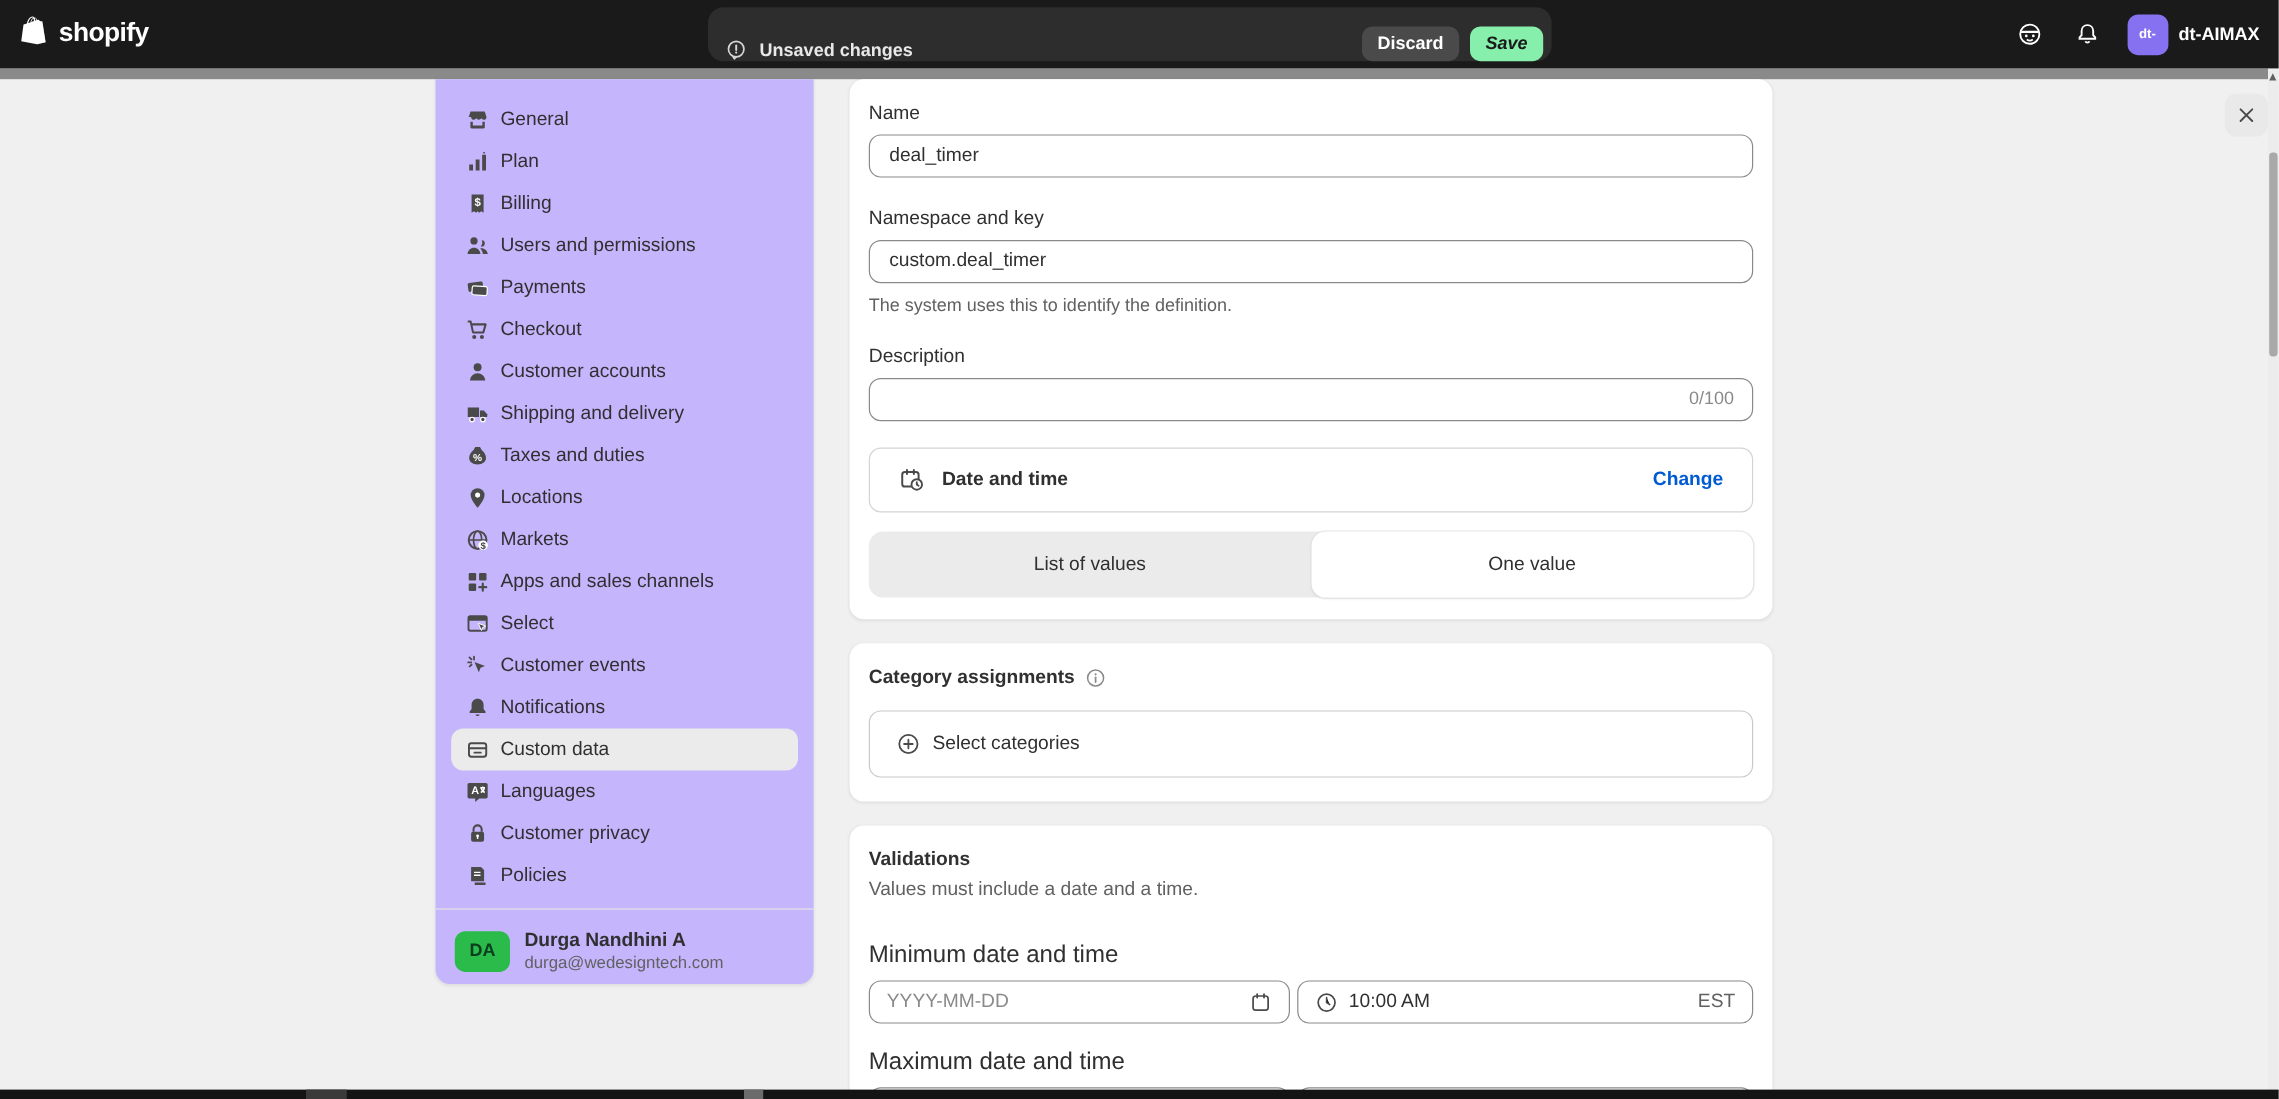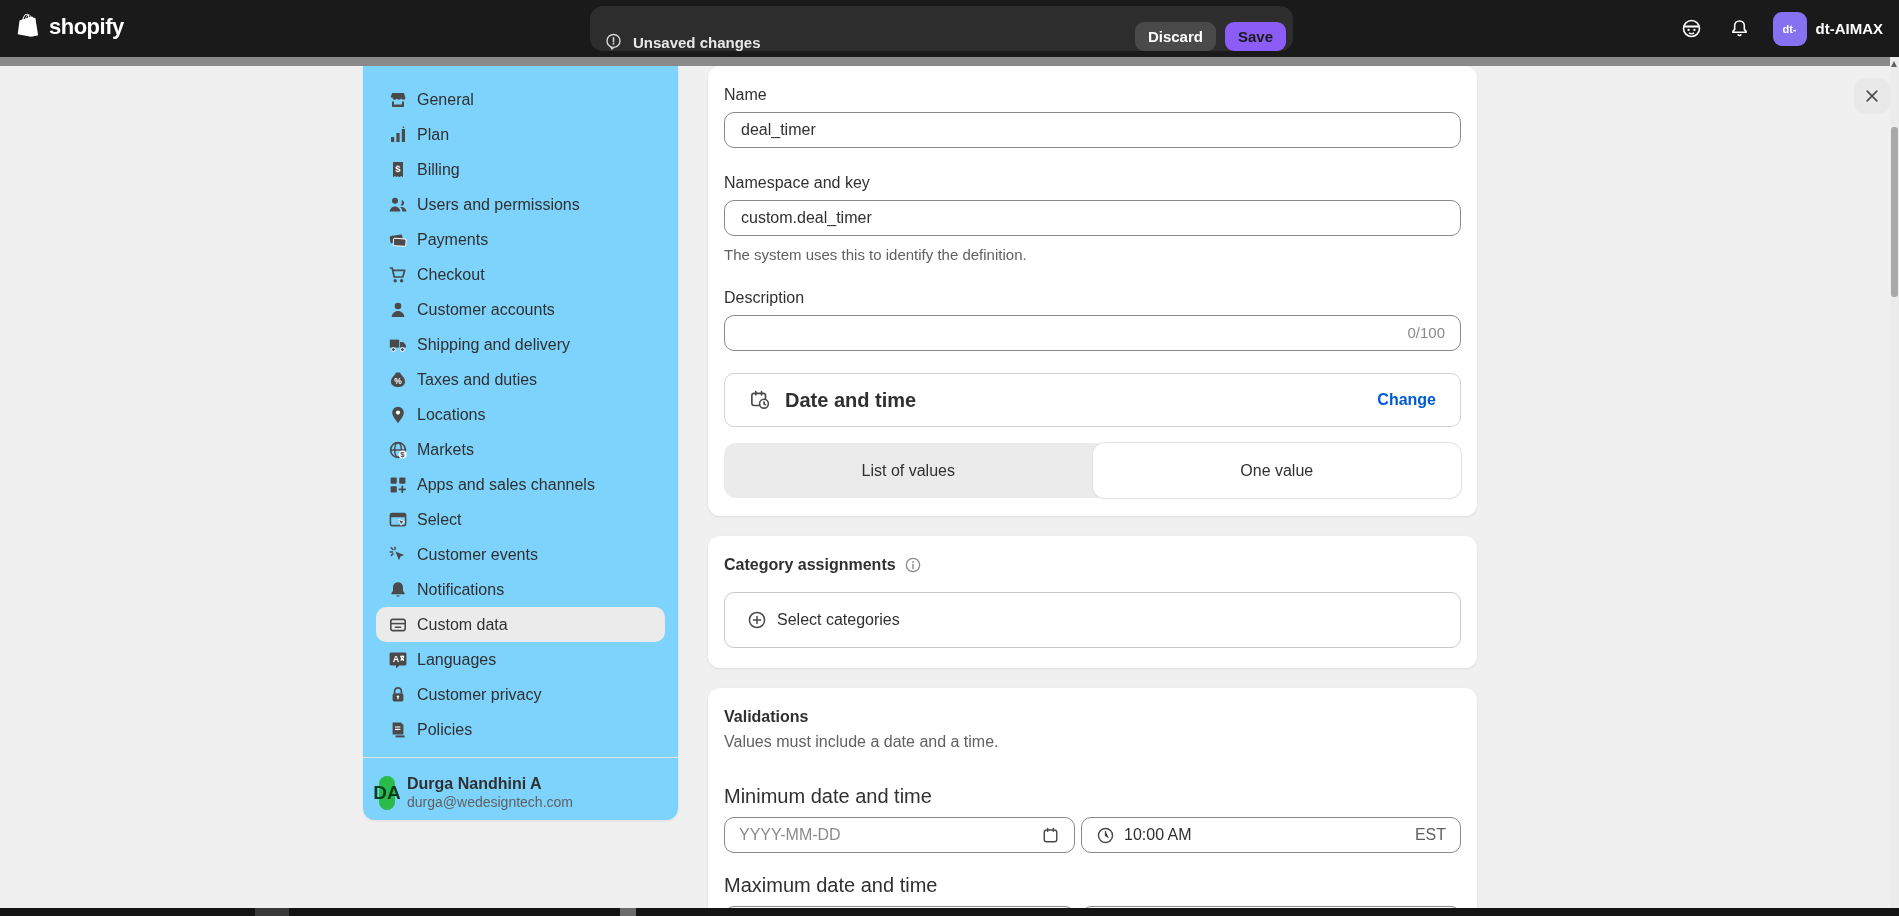--- a/index.html
+++ b/index.html
@@ -9,68 +9,68 @@
   
   .topbar { position:absolute; left:0; top:0; width:1899px; height:57px; background:#1a1a1a; z-index:30; }
   .logo { position:absolute; left:16px; top:13px; display:flex; align-items:center; gap:7px; }
   .logo-word { color:#fff; font-size:22px; font-weight:700; letter-spacing:-0.5px; }
   .toast { position:absolute; left:590px; top:6px; width:703px; height:45px; background:#2d2d2d; border-radius:13px;
            display:flex; align-items:flex-end; padding:0 7px 0 14px; }
   .toast-label { color:#e8e8e8; font-size:15px; font-weight:700; margin-left:10px; }
   .toast-spacer { flex:1; }
   .btn { height:29px; border:none; border-radius:9px; font-family:inherit; font-size:15px; font-weight:700; cursor:pointer; padding:0 13px; }
   .btn-discard { background:#4a4a4a; color:#fff; margin-right:9px; }
-  .btn-save { background:#8b5cf6; color:#1a1a1a; }
+  .btn-save { background:#86efac; color:#1a1a1a;font-style:italic; }
   .topbar-right { position:absolute; right:16px; top:0; height:57px; display:flex; align-items:center; gap:0; }
   .tb-iconbtn { width:34px; height:34px; display:flex; align-items:center; justify-content:center; cursor:pointer; border-radius:8px; }
   .tb-avatar { width:34px; height:34px; border-radius:9px; display:flex; align-items:center; justify-content:center;
                color:#fff; font-size:11px; font-weight:700; margin-left:16px; cursor:pointer; }
   .tb-username { color:#fff; font-size:15px; font-weight:700; margin-left:9px; cursor:pointer; }
   .tb-iconbtn + .tb-iconbtn { margin-left:14px; }
 
   
   .graystrip { position:absolute; left:0; top:57px; width:1890px; height:9px; background:#8a8a8a; }
 
   
   .scrollbar { position:absolute; right:0; top:57px; width:9px; height:852px; background:#ececec; }
   .scrollbar .arrow { position:absolute; top:4px; left:1px; width:0; height:0; border-left:3.5px solid transparent; border-right:3.5px solid transparent; border-bottom:6px solid #606060; }
   .scrollbar .thumb { position:absolute; top:70px; left:1px; width:7px; height:170px; background:#a9a9a9; border-radius:3px; }
 
   
-  .sidebar { position:absolute; left:363px; top:66px; width:315px; height:754px; background:#7dd3fc;
+  .sidebar { position:absolute; left:363px; top:66px; width:315px; height:754px; background:#c4b5fd;
              border-radius:0 0 12px 12px; box-shadow:0 1px 3px rgba(0,0,0,.08); z-index:5; display:flex; flex-direction:column; }
   .nav { padding-top:16px; }
   .nav-item { height:35px; margin:0 13px; display:flex; align-items:center; padding-left:12px; border-radius:10px; cursor:pointer; }
   .nav-item .ic { width:20px; height:20px; display:flex; align-items:center; justify-content:center; flex:none; }
   .nav-item .lbl { font-size:16px; color:#303030; margin-left:9px; white-space:nowrap; }
   .nav-item.selected { background:#ebebeb; }
   .side-user { margin-top:10px; border-top:1px solid #e3e3e3; padding:16px 16px; display:flex; align-items:center; }
-  .side-avatar { width:16px; height:34px; border-radius:9px; display:flex; align-items:center; justify-content:center;
-                 font-size:19px; font-weight:700; color:#0b3d1f; flex:none; }
+  .side-avatar { width:46px; height:34px; border-radius:9px; display:flex; align-items:center; justify-content:center;
+                 font-size:15px; font-weight:700; color:#0b3d1f; flex:none; }
   .side-user-meta { margin-left:12px; overflow:hidden; }
   .side-user-name { font-size:16px; font-weight:700; color:#303030; line-height:19px; }
   .side-user-email { font-size:14px; color:#616161; line-height:18px; }
 
   
   .main { position:absolute; left:708px; top:66px; width:769px; }
   .card { background:#fff; border-radius:12px; box-shadow:0 1px 3px rgba(0,0,0,.08); padding:20px 16px; }
   .card + .card { margin-top:20px; }
   .card1 { border-radius:0 0 12px 12px; border-top-left-radius:12px; border-top-right-radius:12px; padding-bottom:18px; }
 
   .field-label { font-size:16px; color:#303030; margin-bottom:8px; display:block; }
   .text-input { width:100%; height:36px; border:1px solid #8a8a8a; border-radius:10px; padding:0 16px;
                 font-family:inherit; font-size:16px; color:#303030; background:#fff; outline:none; }
   .input-wrap { position:relative; }
   .char-counter { position:absolute; right:16px; top:9px; font-size:15px; color:#8a8a8a; }
   .help-text { font-size:15px; color:#616161; margin-top:10px; }
   .mt26 { margin-top:26px; }
 
   .type-box { margin-top:22px; border:1px solid #d4d4d4; border-radius:10px; height:54px;
               display:flex; align-items:center; padding:0 24px; }
-  .type-label { font-size:20px; font-weight:700; color:#303030; margin-left:14px; }
+  .type-label { font-size:16px; font-weight:700; color:#303030; margin-left:14px; }
   .type-spacer { flex:1; }
   .change-link { font-size:16px; font-weight:700; color:#005bd3; text-decoration:none; cursor:pointer; }
 
   .segmented { margin-top:16px; height:55px; background:#ebebeb; border-radius:12px; display:flex; }
   .segment { flex:1; display:flex; align-items:center; justify-content:center; font-size:16px; color:#303030; cursor:pointer; border-radius:12px; }
   .segment.active { background:#fff; box-shadow:0 0 0 1px #e3e3e3, 0 1px 2px rgba(0,0,0,.10); }
 
   .card-title-row { display:flex; align-items:center; gap:8px; }
   .card-title { font-size:16px; font-weight:700; color:#303030; }
   .select-box { margin-top:18px; border:1px solid #c9c9c9; border-radius:10px; height:56px;

